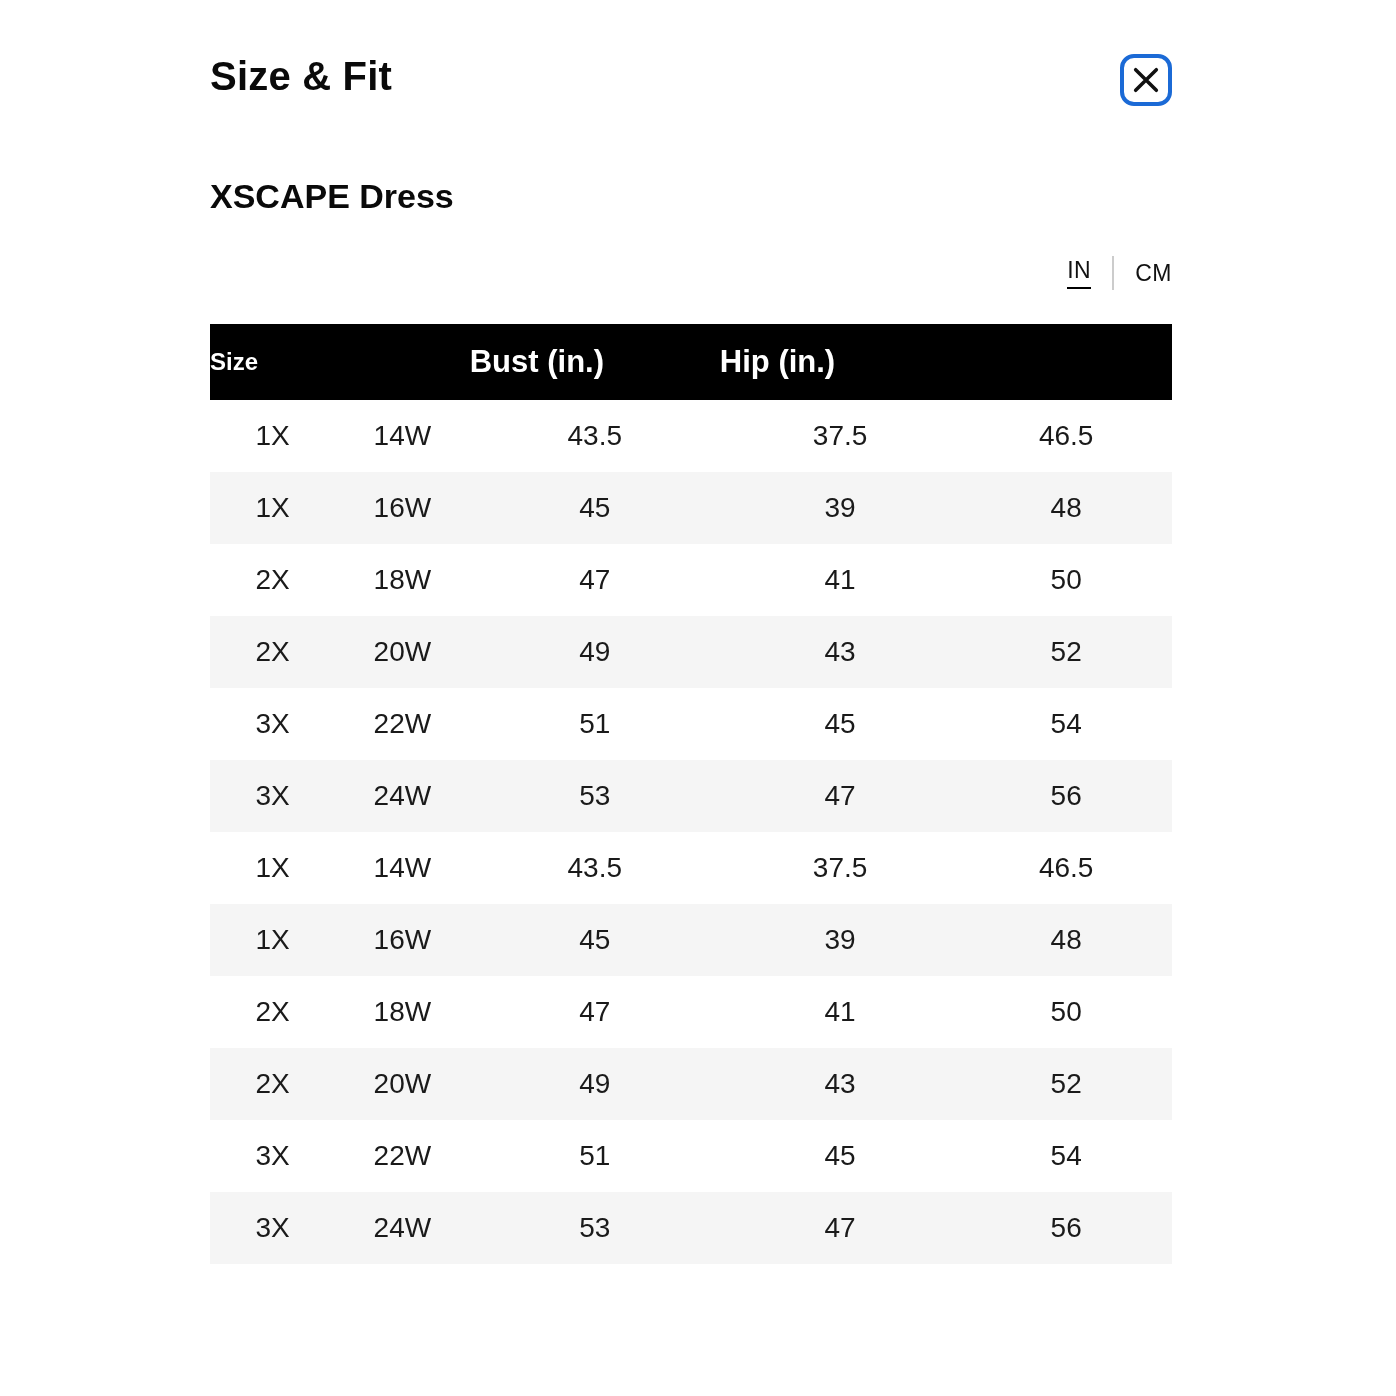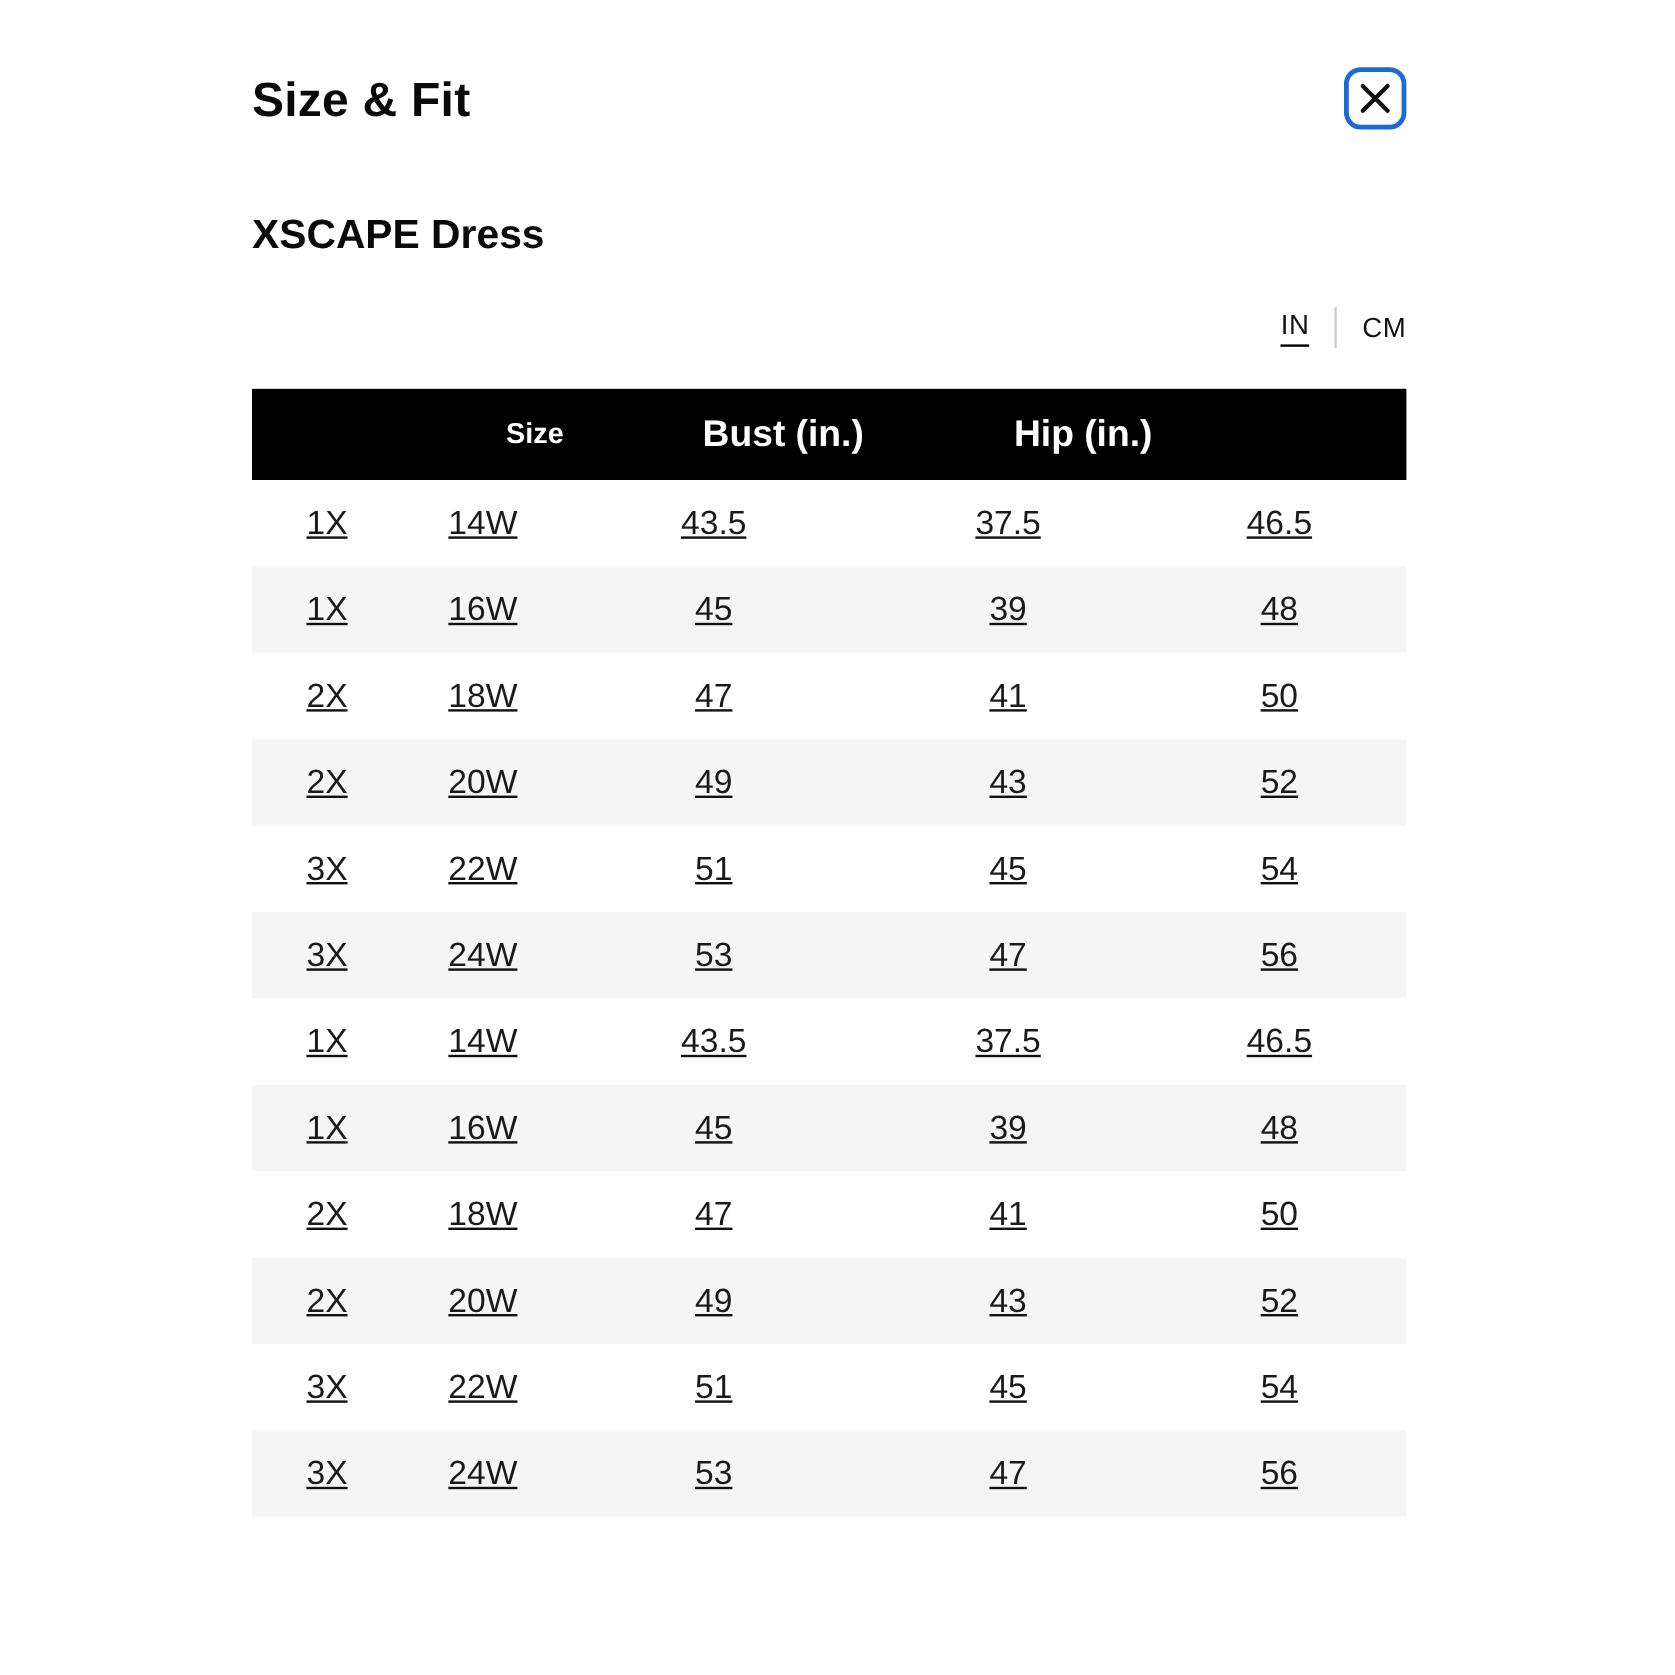--- a/index.html
+++ b/index.html
@@ -17,21 +17,21 @@
     position: relative;
   }
   .content {
     width: 962px;
     margin-left: 210px;
   }
   .modal-header {
     margin-top: 52px;
     display: flex;
     justify-content: space-between;
-    align-items: flex-end;
+    align-items: flex-start;
     height: 56px;
   }
   .modal-title {
     font-size: 40px;
     font-weight: 700;
     line-height: 48px;
     color: #0a0a0a;
     letter-spacing: 0.2px;
   }
   .close-button {
@@ -94,33 +94,32 @@
     display: grid;
     grid-template-columns: 13% 14% 26% 25% 22%;
     align-items: center;
   }
   .table-header {
     background: #000000;
     color: #ffffff;
     height: 76px;
   }
   .th {
-    text-align: right;
+    text-align: left;
     font-weight: 700;
   }
   .th-size {
     grid-column: 1 / span 2;
     font-size: 24px;
   }
   .th-measure {
     font-size: 31px;
   }
   .table-row {
     height: 72px;
-    text-decoration: underline;
   }
   .table-row:nth-child(even) {
     background: #f5f5f5;
   }
   .td {
     text-align: center;
     font-size: 28px;
     font-weight: 400;
     color: #1a1a1a;
   }

